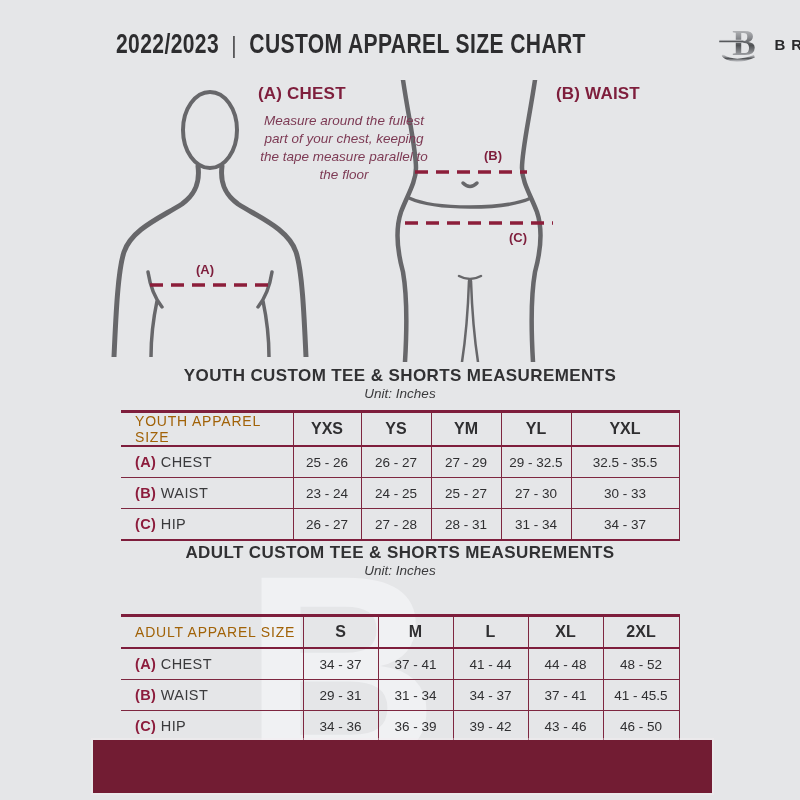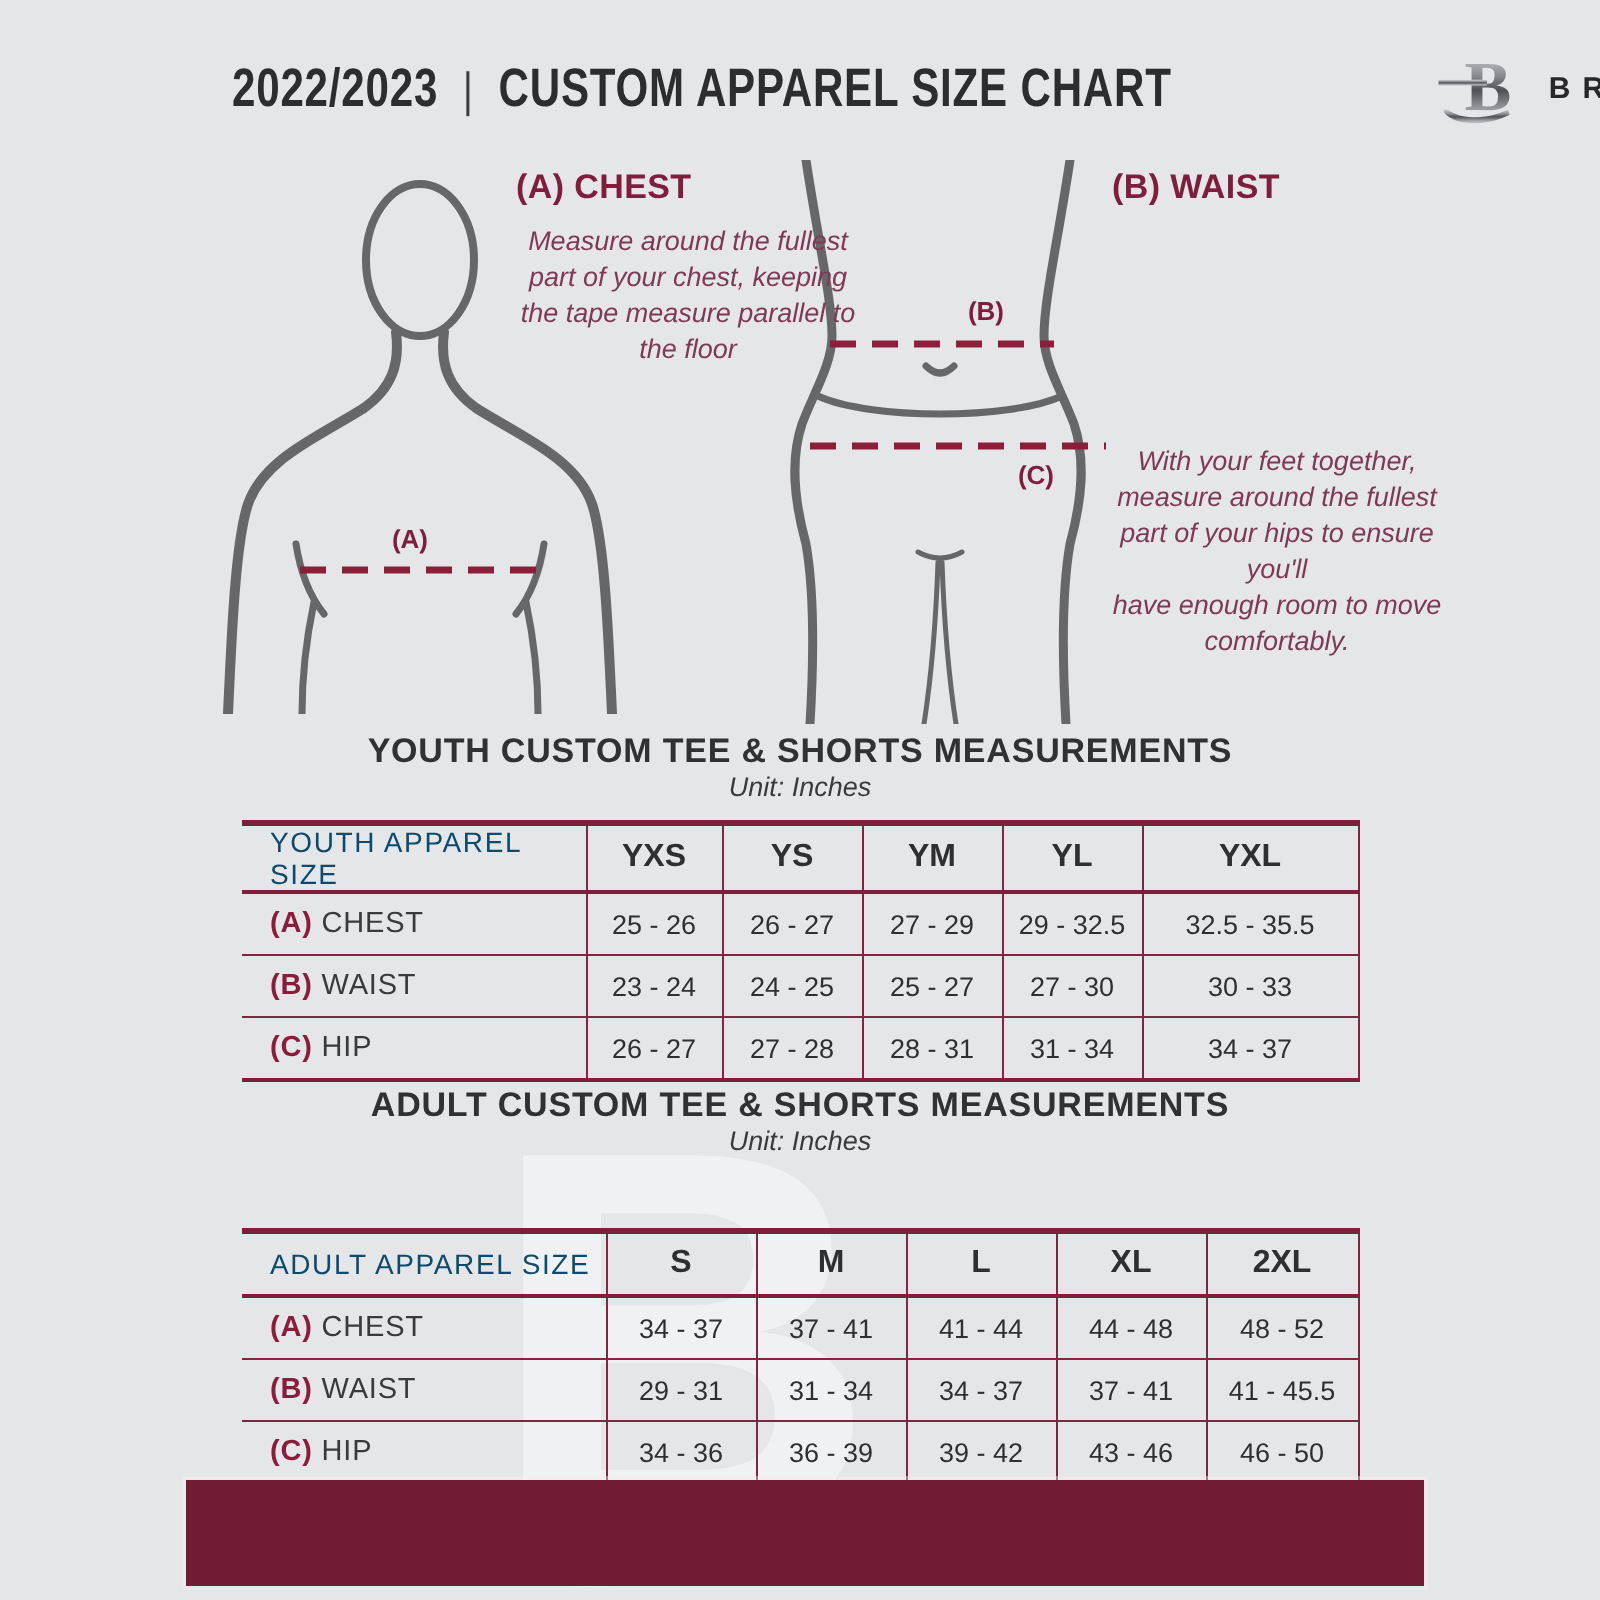--- a/index.html
+++ b/index.html
@@ -37,21 +37,21 @@
 
   
   table.size{position:absolute;left:36px;width:558px;border-collapse:collapse;
              table-layout:fixed;border-right:1.5px solid #7e2740;}
   table.size th,table.size td{
      padding:0;text-align:center;vertical-align:middle;color:#2f2f31;
      border-left:1.5px solid #7e2740;}
   table.size th:first-child,table.size td:first-child{border-left:none;text-align:left;padding-left:14px;}
   table.size thead th{height:30px;font-weight:700;font-size:16px;
      border-top:3px solid #7e1e3c;border-bottom:2.5px solid #7e1e3c;}
-  table.size thead th.lbl{font-weight:400;font-size:14px;letter-spacing:.8px;color:#0c4a6e;}
+  table.size thead th.lbl{font-weight:400;font-size:14px;letter-spacing:.8px;color:#a16207;}
   table.size tbody td{height:30px;font-size:13.5px;border-bottom:1.5px solid #7e2740;}
   table.size tbody tr:last-child td{border-bottom:2.5px solid #7e1e3c;}
   table.size td.lbl{font-size:14.5px;letter-spacing:.4px;color:#3a3a3c;}
   .pfx{font-weight:700;color:#8c1c3c;}
 
   
   .footerbar{position:absolute;left:8px;top:740px;width:619px;height:53px;
              background:#721c33;box-shadow:0 0 0 2px rgba(244,238,240,.4);}
 
   
@@ -122,22 +122,20 @@
     </svg>
 
     <div class="tblock" style="left:173px;top:84px;width:172px">
       <p class="guide-head">(A) CHEST</p>
       <p class="guide-body">Measure around the fullest part of your chest, keeping the tape measure parallel to the floor</p>
     </div>
     <div class="tblock" style="left:471px;top:84px;width:158px">
       <p class="guide-head">(B) WAIST</p>
     </div>
     <div class="tblock" style="left:471px;top:222px;width:165px">
-      <p class="guide-body">With your feet together, measure around the fullest part of your hips to ensure you'll
-have enough room to move comfortably.</p>
     </div>
 
     <div class="sec-title" style="top:366px">YOUTH CUSTOM TEE &amp; SHORTS MEASUREMENTS</div>
     <div class="sec-unit" style="top:386px">Unit: Inches</div>
     <table class="size" style="top:410px">
       <colgroup>
         <col style="width:172px">
           <col style="width:68px">
           <col style="width:70px">
         <col style="width:70px">

